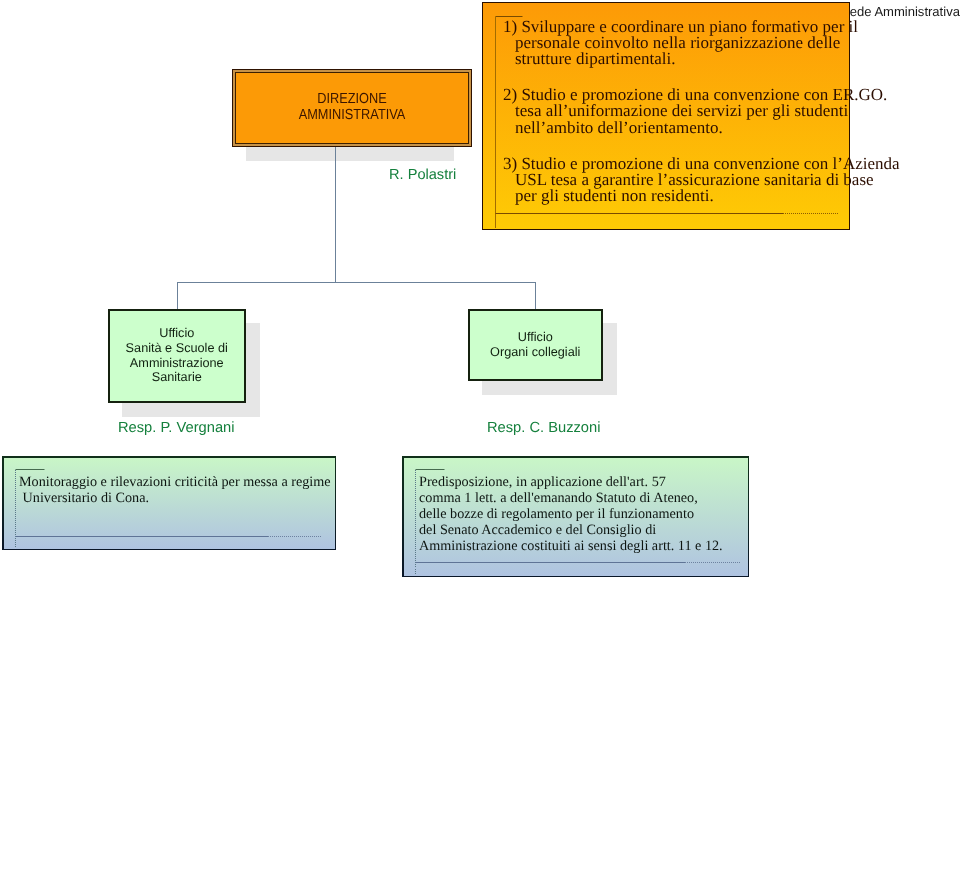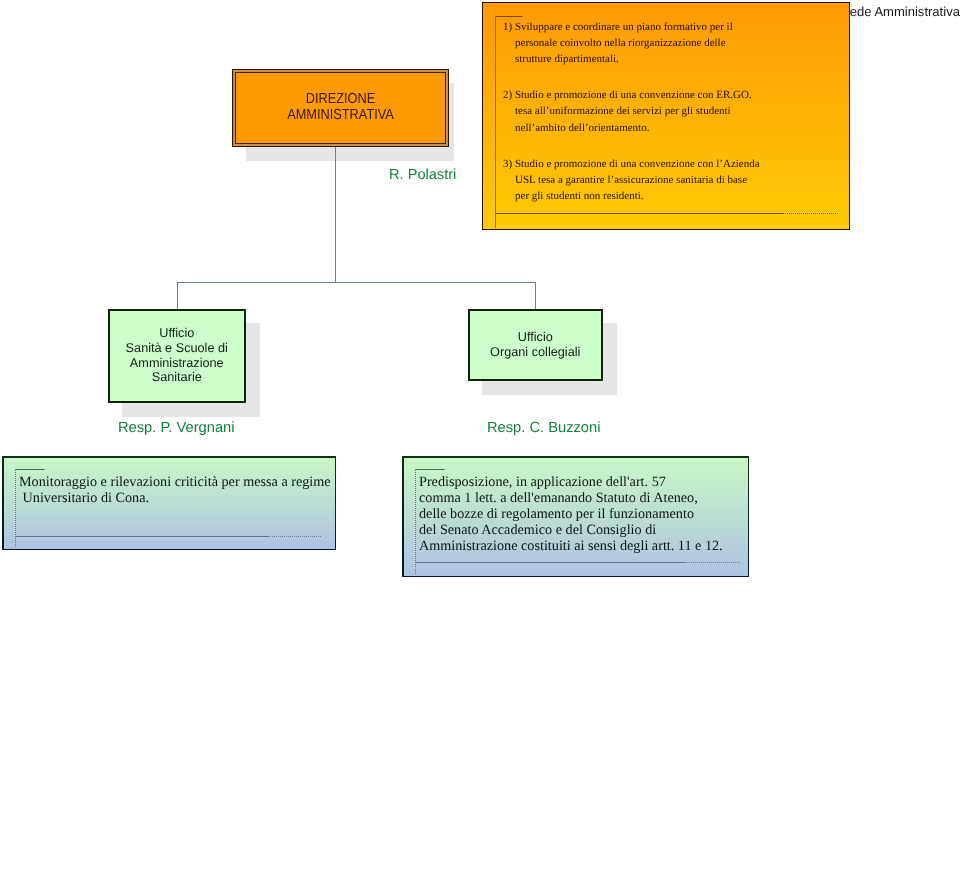--- a/index.html
+++ b/index.html
@@ -6,21 +6,21 @@
   html,body{margin:0;padding:0;}
   body{width:960px;height:879px;background:#ffffff;overflow:hidden;
        font-family:"Liberation Sans",sans-serif;
        -webkit-font-smoothing:antialiased;text-rendering:geometricPrecision;}
   .stage{position:relative;width:960px;height:879px;}
 
   
   .shadow{position:absolute;background:#e6e6e6;}
 
   
-  .dir-box{position:absolute;left:232px;top:69px;width:217px;height:78px;
+  .dir-box{position:absolute;left:232px;top:69px;width:240px;height:78px;
            background:#C69248;border:1.5px solid #2e1200;box-sizing:border-box;}
   .dir-inner{position:absolute;left:2px;top:2px;right:2px;bottom:2px;
              border:1px solid #3B1F00;box-sizing:border-box;background:#FC9A06;}
   .dir-text{position:absolute;left:0;right:0;top:50%;text-align:center;
             color:#3a1500;font-size:14.6px;line-height:15.7px;
             transform:translateY(-50%) scaleX(0.875);}
 
   
   .unit{position:absolute;background:#CCFFCC;border:2px solid #15210f;box-sizing:border-box;}
   .unit-text{position:absolute;left:0;right:0;top:50%;transform:translateY(-50%);
@@ -49,21 +49,21 @@
   <div class="caption" style="left:841px;top:4px;font-size:13.05px;">Sede Amministrativa</div>
 
   <div class="note" style="left:482px;top:2px;width:367.5px;height:228px;border:1.5px solid #2a1000;
               background:linear-gradient(180deg,#FD9A07 0%,#FECB05 100%);">
     <svg class="note-inner" width="367" height="228" style="left:-1.5px;top:-1.5px;">
       <path d="M 40.5 14.5 L 13.5 14.5" fill="none" stroke="#7a4b00" stroke-width="1"></path>
       <path d="M 13.5 14.5 L 13.5 226" fill="none" stroke="#a26c00" stroke-width="1"></path>
       <path d="M 13.5 211.5 L 301 211.5" fill="none" stroke="#7a4b00" stroke-width="1"></path>
       <path d="M 301 211.5 L 356.5 211.5" fill="none" stroke="#8d5d00" stroke-width="1" stroke-dasharray="1 1" shape-rendering="crispEdges"></path>
     </svg>
-    <div class="note-text" style="left:20px;top:15.6px;font-size:11px;line-height:16.2px;color:#2b0d00;">
+    <div class="note-text" style="left:20px;top:15.6px;font-size:17px;line-height:16.2px;color:#2b0d00;">
         <div><div>1) Sviluppare e coordinare un piano formativo per il</div><div style="padding-left: 12px;">personale coinvolto nella riorganizzazione delle</div><div style="padding-left: 12px;">strutture dipartimentali.</div></div>
         <div style="margin-top: 20px;"><div>2) Studio e promozione di una convenzione con ER.GO.</div><div style="padding-left: 12px;">tesa all’uniformazione dei servizi per gli studenti</div><div style="padding-left: 12px;">nell’ambito dell’orientamento.</div></div>
         <div style="margin-top: 20px;"><div>3) Studio e promozione di una convenzione con l’Azienda</div><div style="padding-left: 12px;">USL tesa a garantire l’assicurazione sanitaria di base</div><div style="padding-left: 12px;">per gli studenti non residenti.</div></div>
       </div>
   </div>
 
   <div class="shadow" style="left:246px;top:83px;width:208px;height:78px;"></div>
   <div class="dir-box">
     <div class="dir-inner"></div>
     <div class="dir-text">

